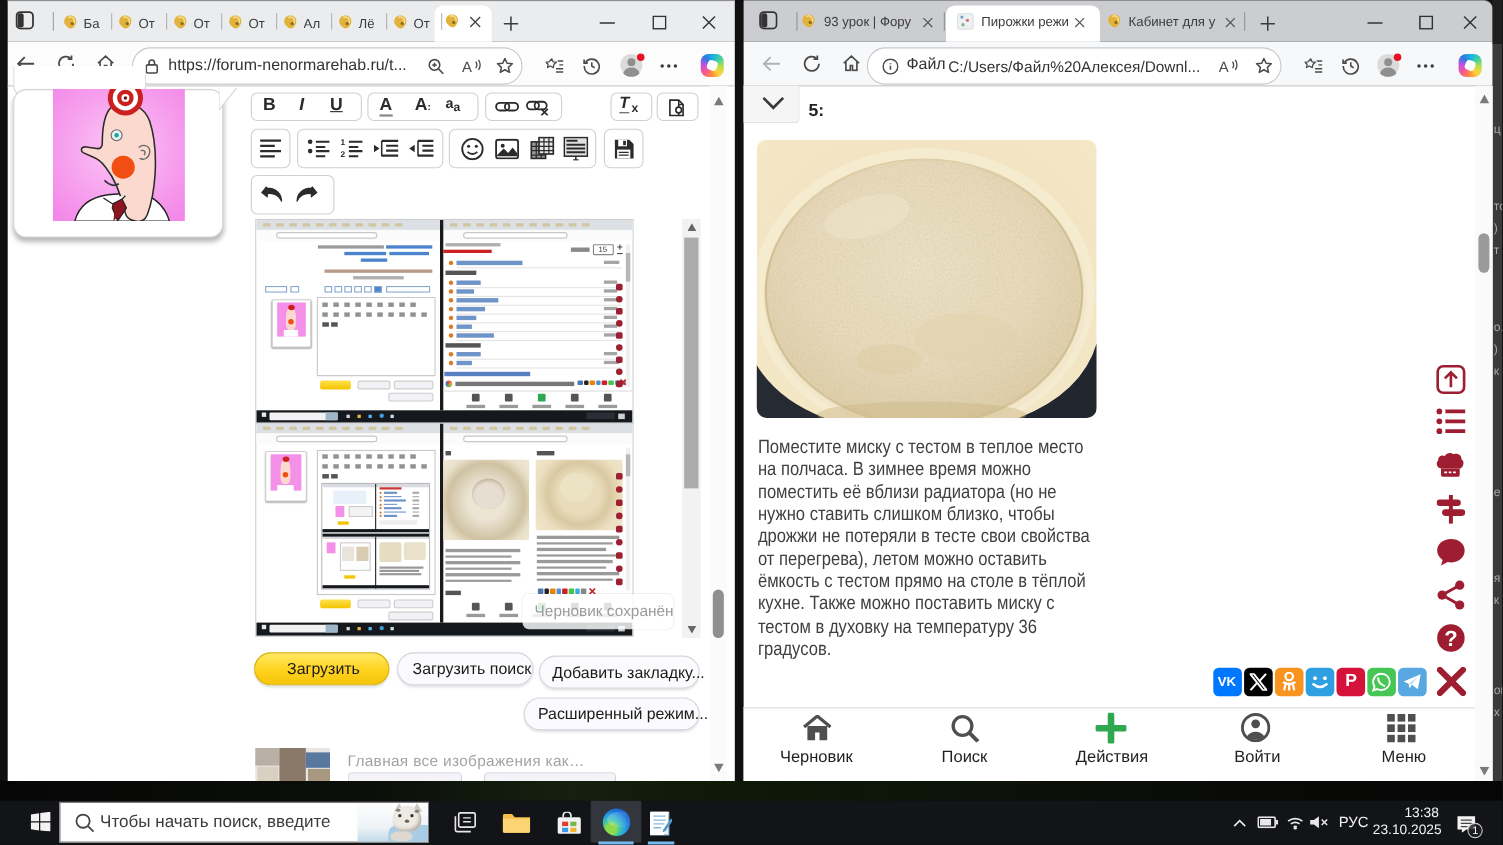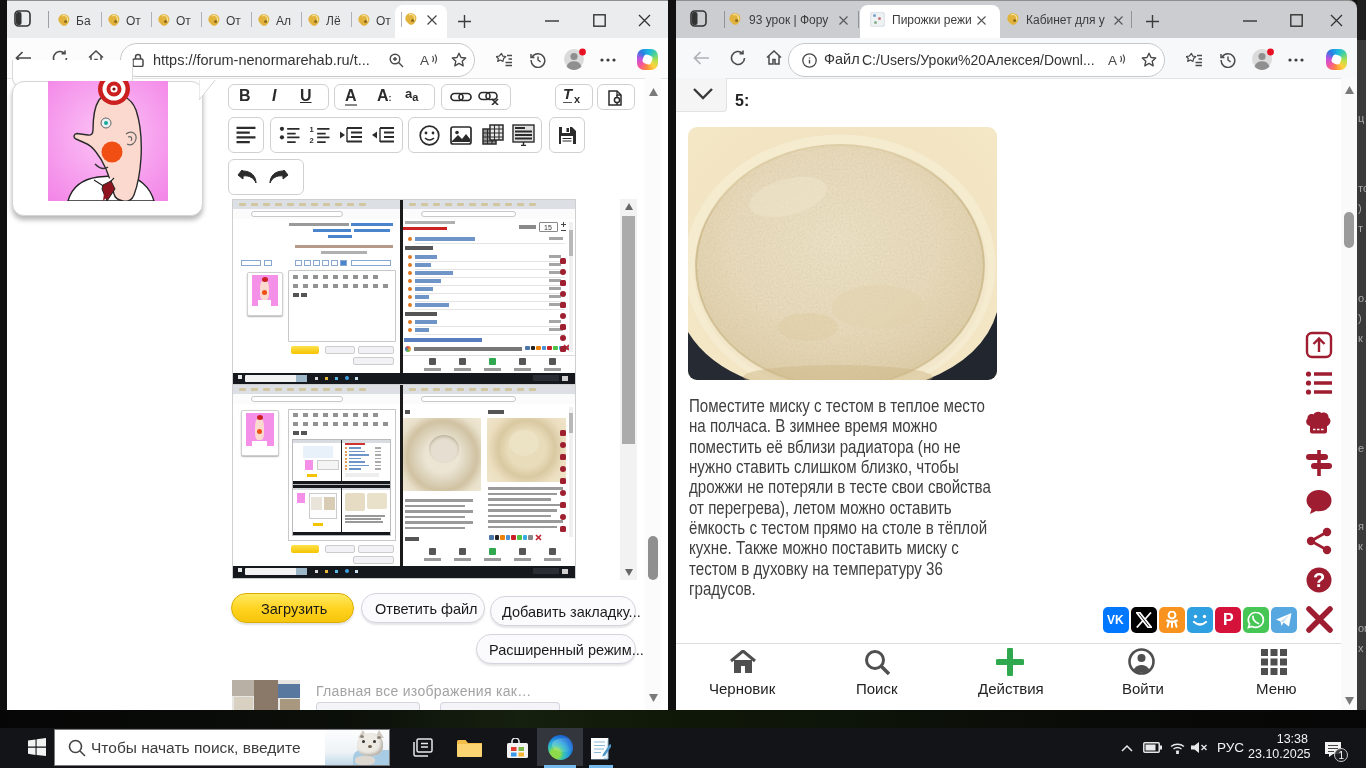--- a/index.html
+++ b/index.html
@@ -725,55 +725,58 @@
         <div class="abs" style="left:112px;top:3px;width:4px;height:4px;border-radius:50%;background:#3f9fdf;"></div>
         <div class="abs" style="left:122px;top:3.5999999999999996px;width:3px;height:3px;background:#c8dff0;"></div>
         <div class="abs" style="left:300px;top:2.4000000000000004px;width:26px;height:6px;background:#2a2d33;"></div>
         <div class="abs" style="left:329px;top:2.64px;width:6px;height:5px;background:#d0d0d0;"></div>
       </div>
     </div>
     <div class="abs" style="left:231px;top:593px;width:123px;height:30px;background:linear-gradient(#ffe961,#ffd21e 55%,#f6c50b);border:1px solid #d9ae00;border-radius:15px;box-shadow:0 2px 2px rgba(0,0,0,0.12);">
       <span style="position:absolute;left:29px;top:7px;font-size:14.5px;color:#1a1a1a;white-space:nowrap;">Загрузить</span>
     </div>
     <div class="abs" style="left:361px;top:593px;width:124px;height:30px;background:#fbfbfd;border:1px solid #d4d4de;border-radius:15px;box-shadow:0 2px 2px rgba(0,0,0,0.10);">
-      <span style="position:absolute;left:13px;top:7px;font-size:14.5px;color:#1a1a1a;white-space:nowrap;">Ответить файл</span>
+      <span style="position:absolute;left:13px;top:7px;font-size:14.5px;color:#1a1a1a;white-space:nowrap;">Загрузить поиск</span>
     </div>
     <div class="abs" style="left:476px;top:634px;width:160px;height:30px;background:#fbfbfd;border:1px solid #d4d4de;border-radius:15px;box-shadow:0 2px 2px rgba(0,0,0,0.10);">
       <span style="position:absolute;left:12px;top:7px;font-size:14.5px;color:#1a1a1a;white-space:nowrap;">Расширенный режим...</span>
     </div>
     <div class="abs" style="left:490px;top:596px;width:146px;height:30px;background:#fbfbfd;border:1px solid #d4d4de;border-radius:15px;box-shadow:0 2px 2px rgba(0,0,0,0.10);">
       <span style="position:absolute;left:11px;top:7px;font-size:14.5px;color:#1a1a1a;white-space:nowrap;">Добавить закладку...</span>
     </div>
     <div class="abs" style="left:232px;top:680px;width:68px;height:30px;background:#e8e6e2;overflow:hidden;">
       <div class="abs" style="left:0;top:0;width:22px;height:16px;background:#b8b0a4;"></div>
       <div class="abs" style="left:22px;top:0;width:24px;height:30px;background:#8a7868;"></div>
       <div class="abs" style="left:46px;top:4px;width:22px;height:14px;background:#5878a0;"></div>
       <div class="abs" style="left:2px;top:17px;width:19px;height:13px;background:#d8d0c0;"></div>
       <div class="abs" style="left:48px;top:19px;width:20px;height:11px;background:#a89880;"></div>
     </div>
     <span class="abs" style="left:316px;top:683px;font-size:14px;color:#a3a3a3;letter-spacing:0.3px;">Главная все изображения как…</span>
     <div class="abs" style="left:316px;top:702px;width:104px;height:8px;background:#f4f4f8;border:1px solid #d4d4de;border-bottom:none;border-radius:4px 4px 0 0;"></div>
     <div class="abs" style="left:440px;top:702px;width:120px;height:8px;background:#f4f4f8;border:1px solid #d4d4de;border-bottom:none;border-radius:4px 4px 0 0;"></div>
+    <div class="abs" style="left:475px;top:540px;width:137px;height:32px;background:rgba(255,255,255,0.82);border-radius:6px;box-shadow:0 0 0 1px rgba(0,0,0,0.06);">
+      <span style="position:absolute;left:11px;top:7px;font-size:14px;color:#9b9b9b;white-space:nowrap;">Черновик сохранён</span>
+    </div>
     <svg class="abs" style="left:693px;top:51px" width="17" height="14" viewBox="0 0 17 14">
       <path d="M16 7H1.5M7.5 1L1.5 7l6 6" fill="none" stroke="#aeb1b5" stroke-width="1.7"></path>
     </svg>
     <svg class="abs" style="left:730px;top:50px" width="16" height="16" viewBox="0 0 16 16">
       <path d="M14.5 8a6.5 6.5 0 1 1-2-4.7" fill="none" stroke="#4a4a4a" stroke-width="1.6"></path>
       <path d="M13 0.5v3.2h-3.4" fill="none" stroke="#4a4a4a" stroke-width="1.6"></path>
     </svg>
     <svg class="abs" style="left:766px;top:50px" width="16" height="15" viewBox="0 0 16 15">
       <path d="M1 7.5L8 1l7 6.5M3 6.2V14h4V9.5h2V14h4V6.2" fill="none" stroke="#4a4a4a" stroke-width="1.5"></path>
     </svg>
     <div class="abs" style="left:788px;top:43px;width:377px;height:34px;background:#fff;border:1px solid #c6c9cc;border-radius:17px;"></div>
     <svg class="abs" style="left:802px;top:53px" width="15" height="15" viewBox="0 0 15 15">
       <circle cx="7.5" cy="7.5" r="6.7" fill="none" stroke="#4a4a4a" stroke-width="1.3"></circle>
       <path d="M7.5 6.8v3.6M7.5 4.4v1" stroke="#4a4a4a" stroke-width="1.4"></path>
     </svg>
     <span class="abs" style="left:824px;top:51px;font-size:14.5px;color:#333;">Файл</span>
-    <span class="abs" style="left:862px;top:52px;font-size:14px;color:#333;">C:/Users/Уроки%20Алексея/Downl...</span>
+    <span class="abs" style="left:862px;top:52px;font-size:14px;color:#333;">C:/Users/Файл%20Алексея/Downl...</span>
     <svg class="abs" style="left:1108px;top:53px" width="18" height="14" viewBox="0 0 18 14">
       <text x="0" y="12" font-size="13.5" fill="#4a4a4a" font-family="Liberation Sans">A</text>
       <path d="M12.5 3q2 3 0 6M15 1.5q3 4.5 0 9" fill="none" stroke="#4a4a4a" stroke-width="1.2"></path>
     </svg>
     <svg class="abs" style="left:1141px;top:52px" width="16" height="15" viewBox="0 0 16 15">
       <path d="M8 1.2l2 4.3 4.7.5-3.5 3.2 1 4.6L8 11.4l-4.2 2.4 1-4.6L1.3 6l4.7-.5z" fill="none" stroke="#4a4a4a" stroke-width="1.4" stroke-linejoin="round"></path>
     </svg>
     <svg class="abs" style="left:1186px;top:52px" width="17" height="15" viewBox="0 0 17 15">
       <path d="M5.5 1.5l1.3 2.7 3 .3-2.2 2-0.6 2.9L4.3 8l-2.6 1.4.6-2.9-2.2-2 3-.3z" fill="none" stroke="#4a4a4a" stroke-width="1.2" stroke-linejoin="round"></path>
       <path d="M11 3.5h5M12.5 7h3.5M9.5 10.5h6.5M9.5 13.5h6.5" stroke="#4a4a4a" stroke-width="1.3"></path>

